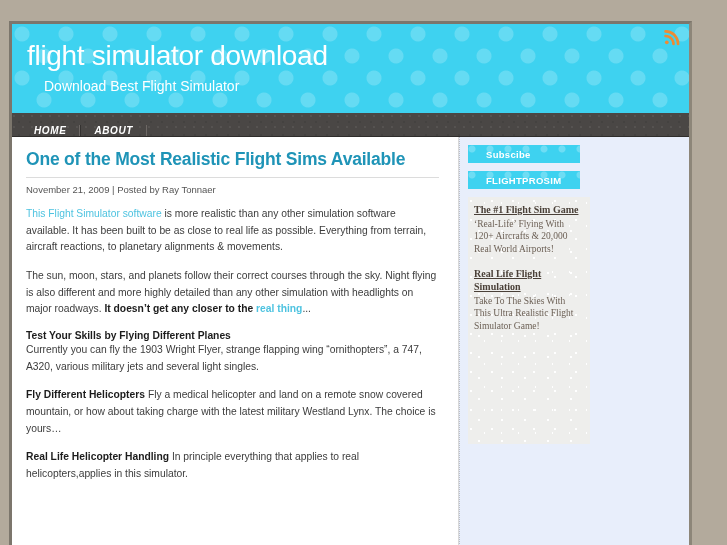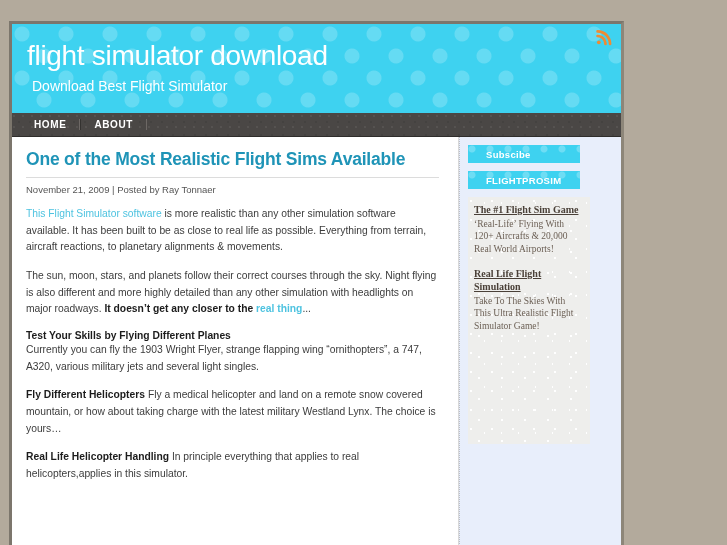--- a/index.html
+++ b/index.html
@@ -12,21 +12,21 @@
     overflow: hidden;
     background: #b3aa9c;
     font-family: "Liberation Sans", sans-serif;
   }
 
   
   .page {
     position: absolute;
     left: 9px;
     top: 21px;
-    width: 615px;
+    width: 683px;
     height: 524px;
     background: #fef9c3;
     border-left: 3px solid #7c766c;
     border-top: 3px solid #7c766c;
     border-right: 3px solid #8d8679;
     box-sizing: border-box;
     overflow: hidden;
   }
 
   
@@ -44,21 +44,21 @@
     position: absolute;
     left: 15px;
     top: 16px;
     font-size: 28px;
     color: #ffffff;
     letter-spacing: -0.3px;
     white-space: nowrap;
   }
   .site-tagline {
     position: absolute;
-    left: 20px;
+    left: 32px;
     top: 54px;
     font-size: 14px;
     color: #ffffff;
     white-space: nowrap;
   }
   .rss-icon {
     position: absolute;
     right: 8px;
     top: 6px;
     width: 17px;
@@ -67,22 +67,23 @@
 
   
   .nav {
     height: 23px;
     background-color: #4a4745;
     background-image:
       radial-gradient(circle at 2px 3px, rgba(255,255,255,0.09) 0.6px, rgba(255,255,255,0) 1px),
       radial-gradient(circle at 7px 9px, rgba(0,0,0,0.10) 0.6px, rgba(0,0,0,0) 1px);
     background-size: 9px 11px, 11px 13px;
     display: flex;
-    align-items: center;
+    align-items: flex-end;
     border-bottom: 1px solid #2f2d2b;
+    font-style: italic;
   }
   .nav-item {
     display: flex;
     align-items: center;
     padding: 0 13px;
     font-size: 10px;
     font-weight: bold;
     color: #ffffff;
     letter-spacing: 0.6px;
     border-right: 1px solid #6d6865;

